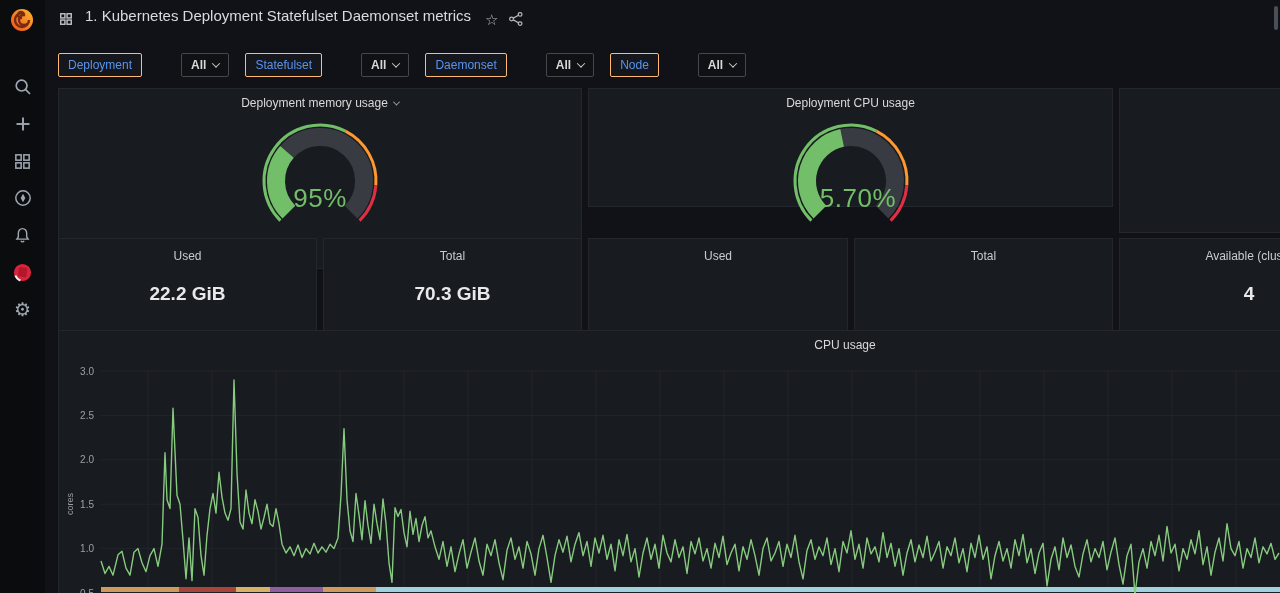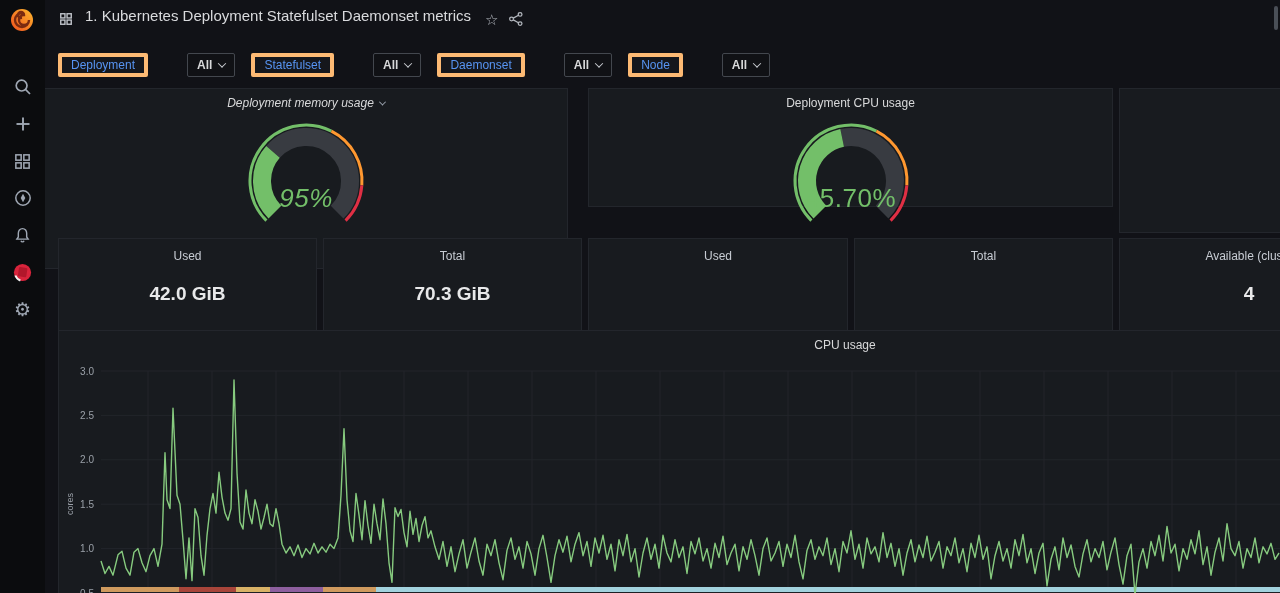--- a/index.html
+++ b/index.html
@@ -15,27 +15,27 @@
   
   .topbar{position:absolute;left:45px;top:0;width:1235px;height:38px;display:flex;align-items:center;padding-left:14px;gap:10px;box-sizing:border-box;}
   .tb-title{font-size:15px;font-weight:500;color:#d9dadd;margin:0 4px 8px 2px;white-space:nowrap;}
   .tb-icon{color:#b4b8bf;display:flex;align-items:center;cursor:pointer;}
   .star-glyph{font-size:15px;line-height:1;}
   .vscroll{position:absolute;right:2px;top:6px;width:4px;height:24px;background:#4a4f57;border-radius:2px;}
   
   .filters{position:absolute;left:58px;top:53px;display:flex;gap:16px;}
   .fgroup{display:flex;gap:3px;}
   .chip{height:24px;padding:0 9px;display:flex;align-items:center;font-size:12px;border-radius:2px;box-sizing:border-box;cursor:pointer;white-space:nowrap;}
-  .chip.flabel{color:#5794f2;background:#15171c;border:4px solid #fdba74;font-weight:500;}
+  .chip.flabel{color:#5794f2;background:#15171c;border:1px solid #fdba74;font-weight:500;}
   .chip.fvalue{color:#d8d9da;background:#101115;border:1px solid #43474e;font-weight:700;gap:7px;margin-left:36px;}
   .chev{width:5px;height:5px;border-right:1.5px solid #c9ccd1;border-bottom:1.5px solid #c9ccd1;transform:rotate(45deg) translate(-1px,-1px);display:inline-block;}
   .chev.dim{border-color:#9fa7b3;width:4px;height:4px;}
   
   .panel{position:absolute;background:#181b1f;border:1px solid #23262c;box-sizing:border-box;}
-  .pA{left:44px;top:88px;width:524px;height:181px;font-style:italic;}
+  .pA{left:58px;top:88px;width:524px;height:181px;}
   .pB{left:588px;top:88px;width:525px;height:119px;}
   .pC{left:1119px;top:88px;width:525px;height:145px;}
   .ps{top:238px;height:98px;}
   .ps1{left:58px;width:259px}.ps2{left:323px;width:259px}.ps3{left:588px;width:260px}
   .ps4{left:854px;width:259px}.ps5{left:1119px;width:260px}
   .pChart{left:58px;top:330px;width:1574px;height:300px;}
   .ptitle{position:absolute;top:7px;left:0;right:0;display:flex;justify-content:center;align-items:center;gap:6px;
           font-size:12px;color:#d8d9da;font-weight:500;cursor:pointer;}
   .gauge{position:absolute;left:50%;top:20px;transform:translateX(-50%);}
   .gval{position:absolute;top:94px;left:0;right:0;text-align:center;font-size:26px;font-weight:500;color:#73bf69;letter-spacing:0.5px;}
@@ -189,21 +189,21 @@
       <path d="M 66.15 28.90 A 44 44 0 0 1 106.11 103.11" fill="none" stroke="#383b41" stroke-width="18"></path>
       <path d="M 43.89 103.11 A 44 44 0 0 1 66.15 28.90" fill="none" stroke="#73bf69" stroke-width="18"></path>
     </svg>
   <div class="gval">45.70%</div>
 </section>
 
 <section class="panel pC"></section>
 
 <section class="panel ps ps1">
   <div class="stitle">Used</div>
-  <div class="sval">42.0 GiB</div>
+  <div class="sval">22.2 GiB</div>
 </section>
 <section class="panel ps ps2">
   <div class="stitle">Total</div>
   <div class="sval">70.3 GiB</div>
 </section>
 <section class="panel ps ps3">
   <div class="stitle">Used</div>
 </section>
 <section class="panel ps ps4">
   <div class="stitle">Total</div>

